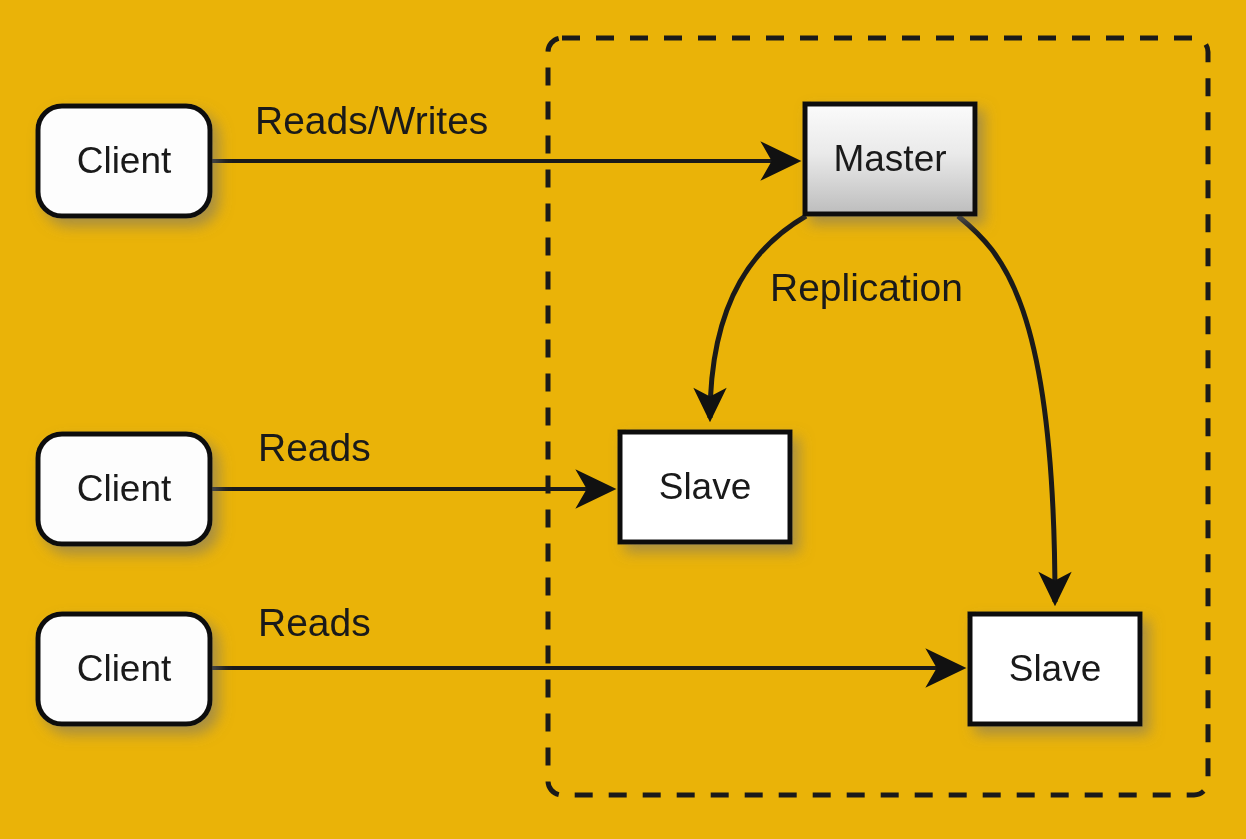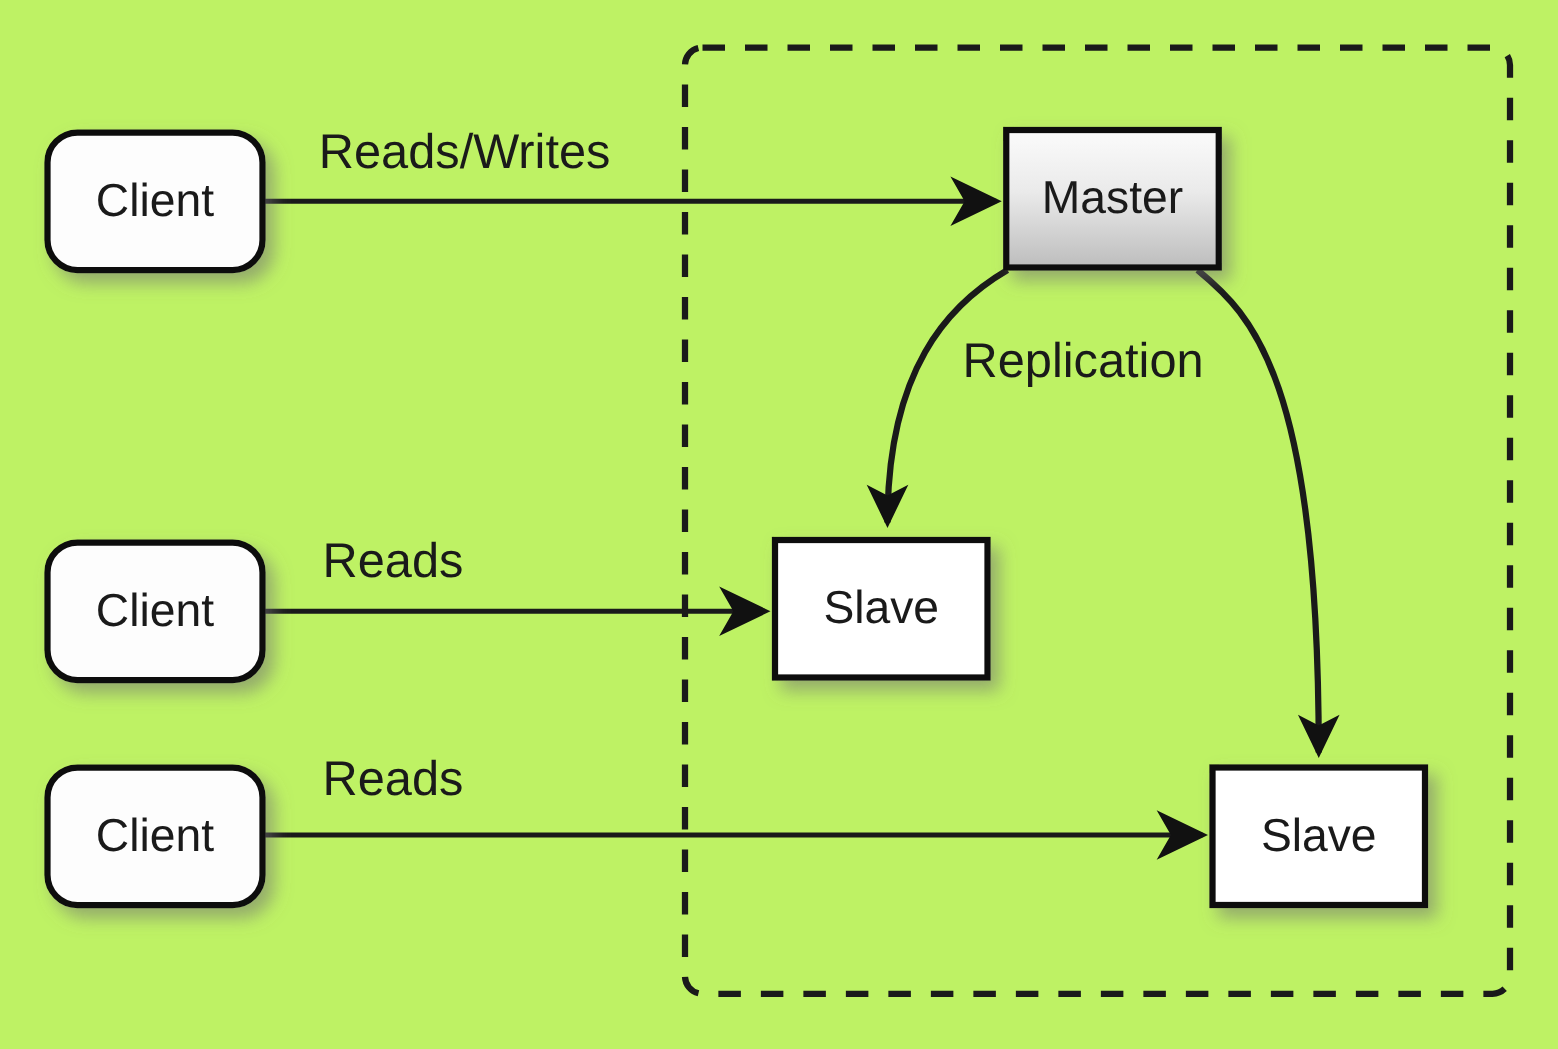--- a/index.html
+++ b/index.html
@@ -8,21 +8,21 @@
     padding: 0;
     background: #ffffff;
   }
   body {
     font-family: "Liberation Sans", "DejaVu Sans", sans-serif;
   }
   #canvas {
     position: relative;
     width: 1246px;
     height: 839px;
-    background: #bef264;
+    background: #eab308;
     overflow: hidden;
   }
   #diagram-svg {
     position: absolute;
     left: 0;
     top: 0;
     width: 1246px;
     height: 839px;
   }
   .node-label {

